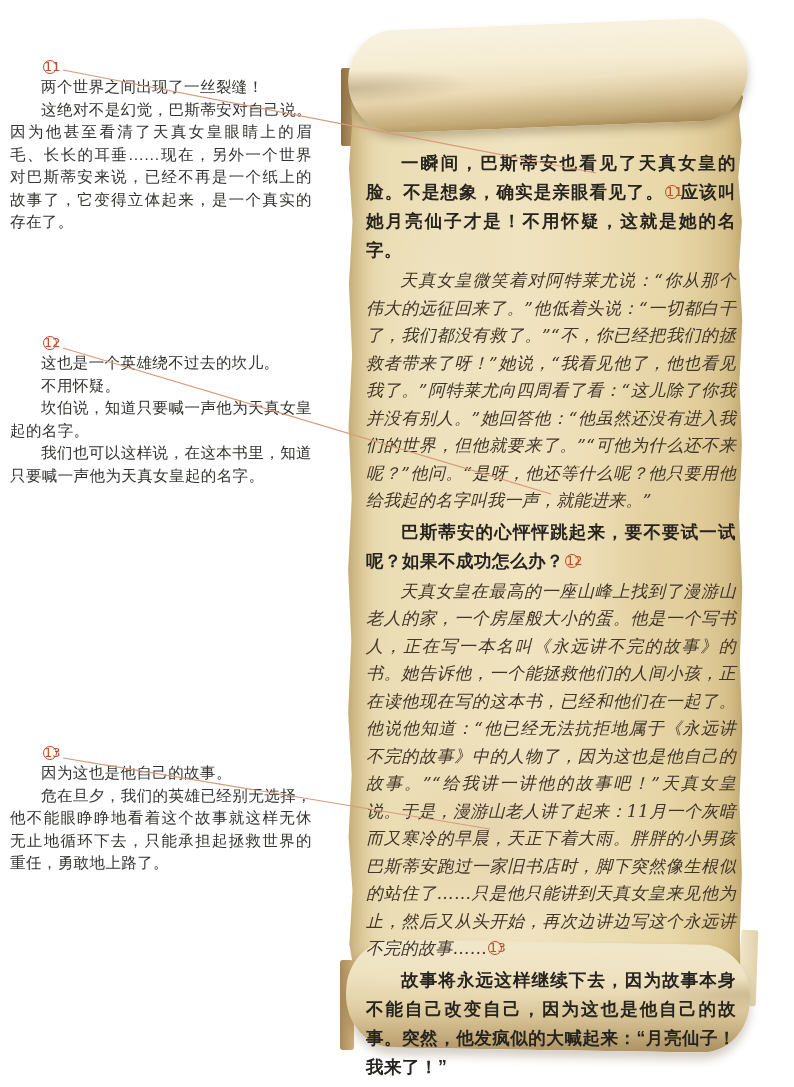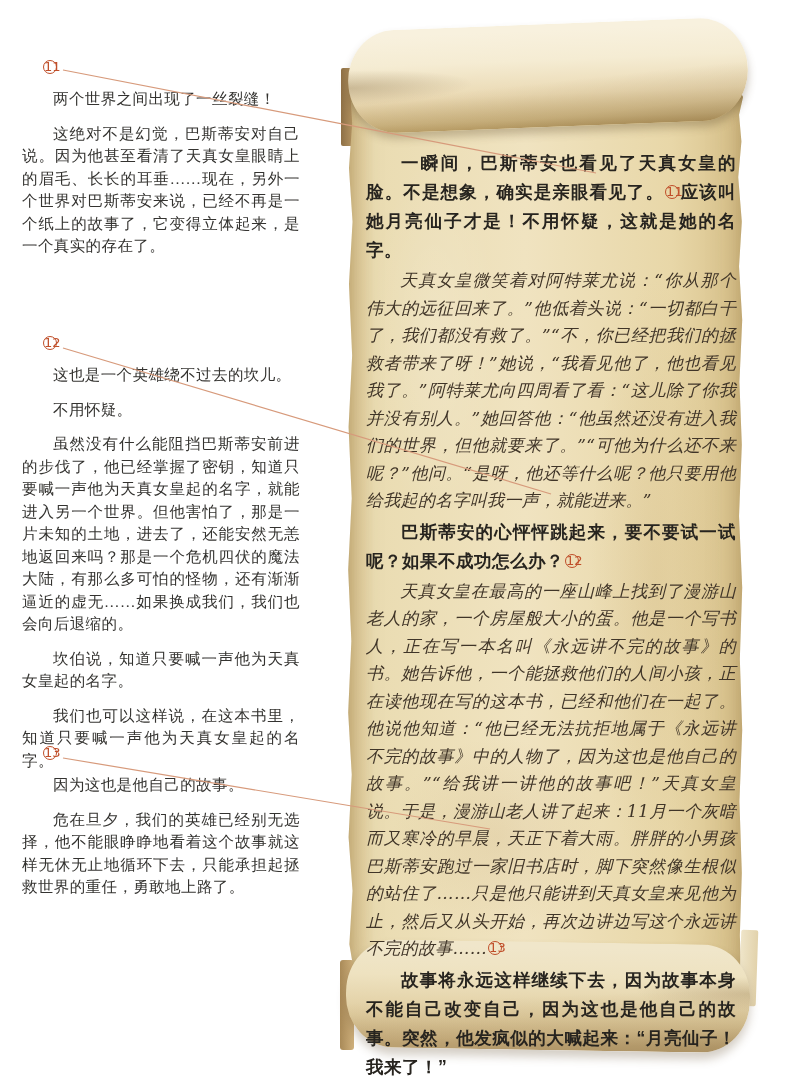--- a/index.html
+++ b/index.html
@@ -8,21 +8,21 @@
 
   
   .anno{position:absolute;left:10px;width:302px;color:#343330;
         font-family:"Liberation Serif","DejaVu Serif",serif;
         font-size:15.5px;line-height:22.5px;letter-spacing:.4px;
         text-align:justify;}
   .anno-1{top:56px;}
   .anno-2{top:332px;}
   .anno-3{top:742px;}
   .anno .marker-row{height:20px;padding-left:33px;}
-  .anno p{margin:12px;text-indent:2em;}
+  .anno p{margin:0;text-indent:2em;}
 
   .num-badge{display:inline-block;box-sizing:border-box;width:14px;height:14px;
         line-height:12px;border:1px solid #c04f2a;border-radius:50%;
         color:#c04f2a;font-size:13px;font-style:normal;font-weight:400;
         text-align:center;text-indent:0;letter-spacing:0;
         font-family:"DejaVu Sans",sans-serif;vertical-align:1px;background:transparent;}
 
   
   .scroll{position:absolute;left:336px;top:12px;width:458px;height:1075px;}
 
@@ -97,21 +97,20 @@
 
   <div class="anno anno-1">
     <div class="marker-row"><span class="num-badge">11</span></div>
   <p>两个世界之间出现了一丝裂缝！</p>
       <p>这绝对不是幻觉，巴斯蒂安对自己说。因为他甚至看清了天真女皇眼睛上的眉毛、长长的耳垂……现在，另外一个世界对巴斯蒂安来说，已经不再是一个纸上的故事了，它变得立体起来，是一个真实的存在了。</p>
     </div>
   <div class="anno anno-2">
     <div class="marker-row"><span class="num-badge">12</span></div>
   <p>这也是一个英雄绕不过去的坎儿。</p>
       <p>不用怀疑。</p>
-      <p>虽然没有什么能阻挡巴斯蒂安前进的步伐了，他已经掌握了密钥，知道只要喊一声他为天真女皇起的名字，就能进入另一个世界。但他害怕了，那是一片未知的土地，进去了，还能安然无恙地返回来吗？那是一个危机四伏的魔法大陆，有那么多可怕的怪物，还有渐渐逼近的虚无……如果换成我们，我们也会向后退缩的。</p>
       <p>坎伯说，知道只要喊一声他为天真女皇起的名字。</p>
       <p>我们也可以这样说，在这本书里，知道只要喊一声他为天真女皇起的名字。</p>
     </div>
   <div class="anno anno-3">
     <div class="marker-row"><span class="num-badge">13</span></div>
   <p>因为这也是他自己的故事。</p>
       <p>危在旦夕，我们的英雄已经别无选择，他不能眼睁睁地看着这个故事就这样无休无止地循环下去，只能承担起拯救世界的重任，勇敢地上路了。</p>
     </div>
 
   <svg class="lines" viewBox="0 0 794 1087">

